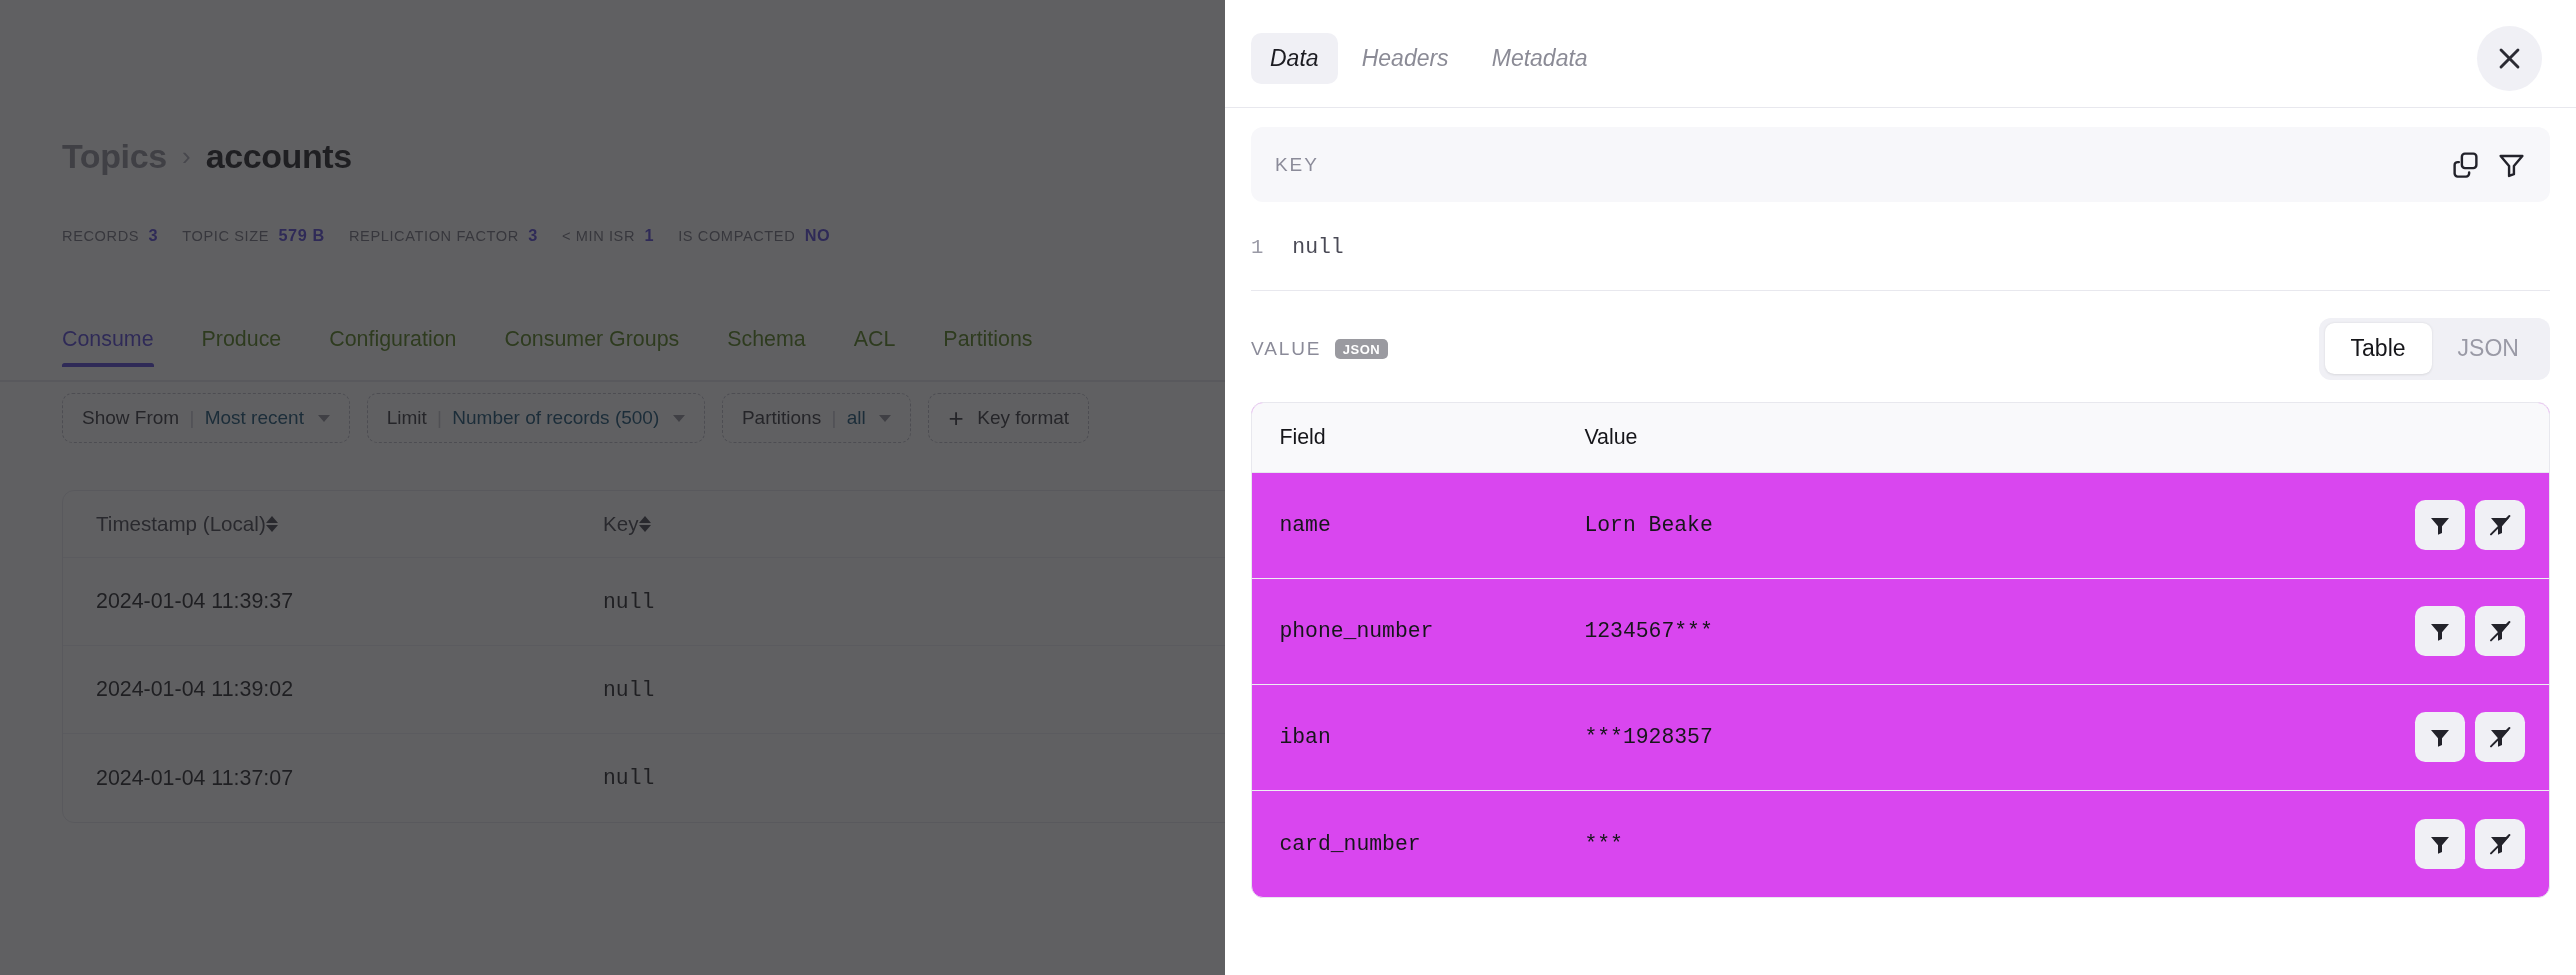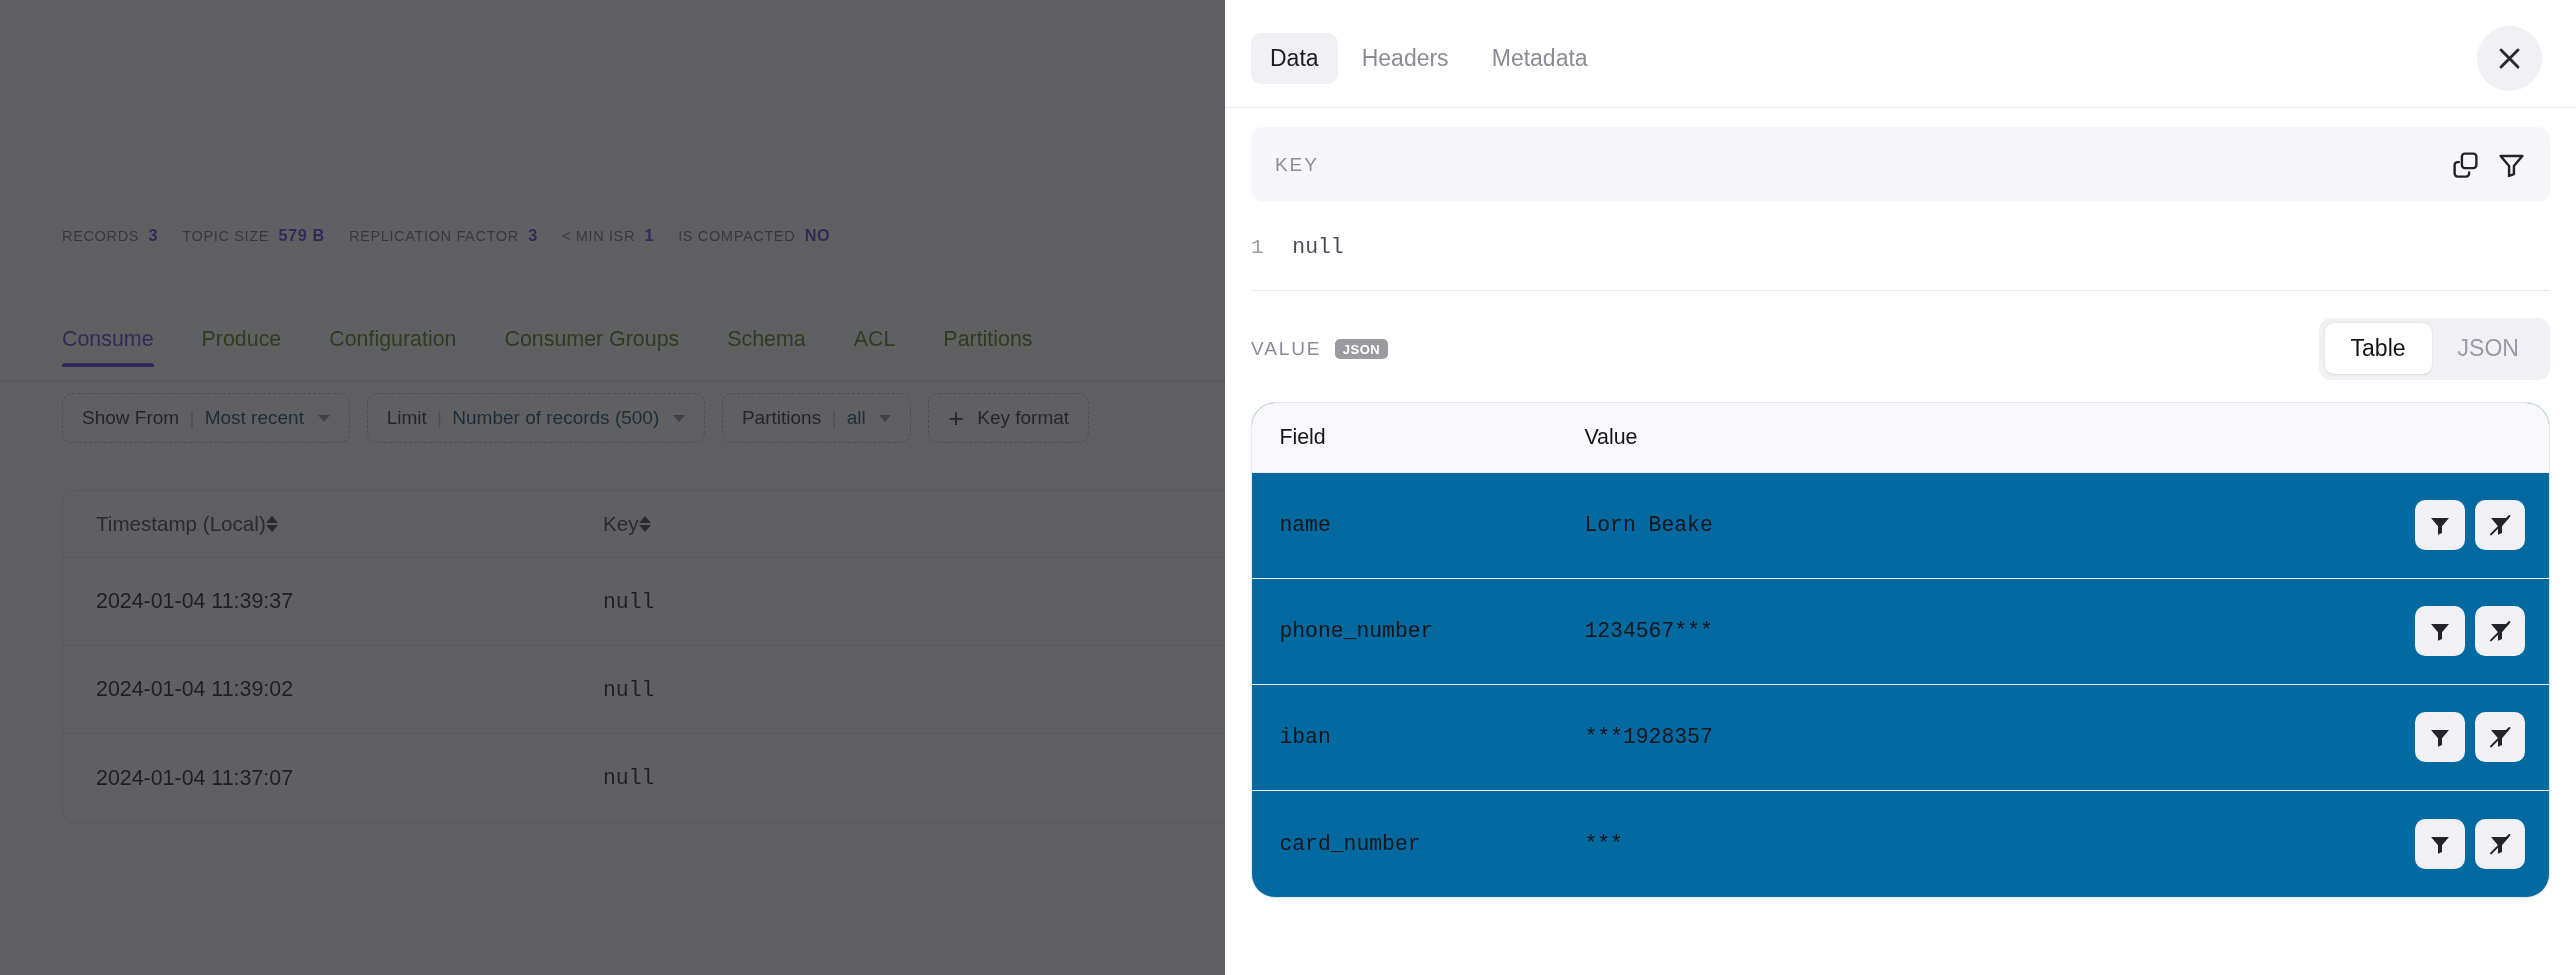--- a/index.html
+++ b/index.html
@@ -203,20 +203,21 @@
     flex-direction: column;
   }
 
   .panel-head {
     height: 108px;
     flex: 0 0 108px;
     display: flex;
     align-items: center;
     padding: 9px 34px 0 26px;
     border-bottom: 1.7px solid #e8e8ee;
+    font-style: italic;
   }
   .ptabs { display: flex; align-items: center; gap: 5.1px; }
   .ptab {
     font-size: 23px;
     color: #8b8b96;
     padding: 12px 19px;
     border-radius: 10.3px;
   }
   .ptab.active {
     color: #1c1c22;
@@ -307,23 +308,23 @@
     border-radius: 9.4px;
   }
   .seg-opt.active {
     background: #ffffff;
     color: #16161a;
     box-shadow: 0 0.9px 2.6px rgba(0,0,0,.10);
   }
 
   .val-table {
     border: 1.7px solid #e8e8ee;
-    border-radius: 24px;
+    border-radius: 12px;
     overflow: hidden;
-    background: #0369a1;
+    background: #d946ef;
   }
   .vt-head {
     display: flex;
     align-items: center;
     height: 70px;
     background: #f9f9fb;
     border-bottom: 1.7px solid #e8e8ee;
     padding: 0 0 0 27.4px;
   }
   .vt-head .vt-c1, .vt-head .vt-c2 { font-size: 21.4px; color: #16161a; }
@@ -362,20 +363,25 @@
     align-items: center;
     justify-content: center;
   }
   .icon-btn svg { display: block; }
 </style>
 </head>
 <body>
 
 <div id="bg-page">
 
+  <div class="breadcrumb">
+    <span class="crumb-parent">Topics</span>
+    <span class="crumb-sep">›</span>
+    <span class="crumb-current">accounts</span>
+  </div>
 
   <div class="metrics">
     <div class="metric">
       <span class="metric-label">RECORDS</span>
       <span class="metric-value">3</span>
     </div>
     <div class="metric">
       <span class="metric-label">TOPIC SIZE</span>
       <span class="metric-value">579 B</span>
     </div>

